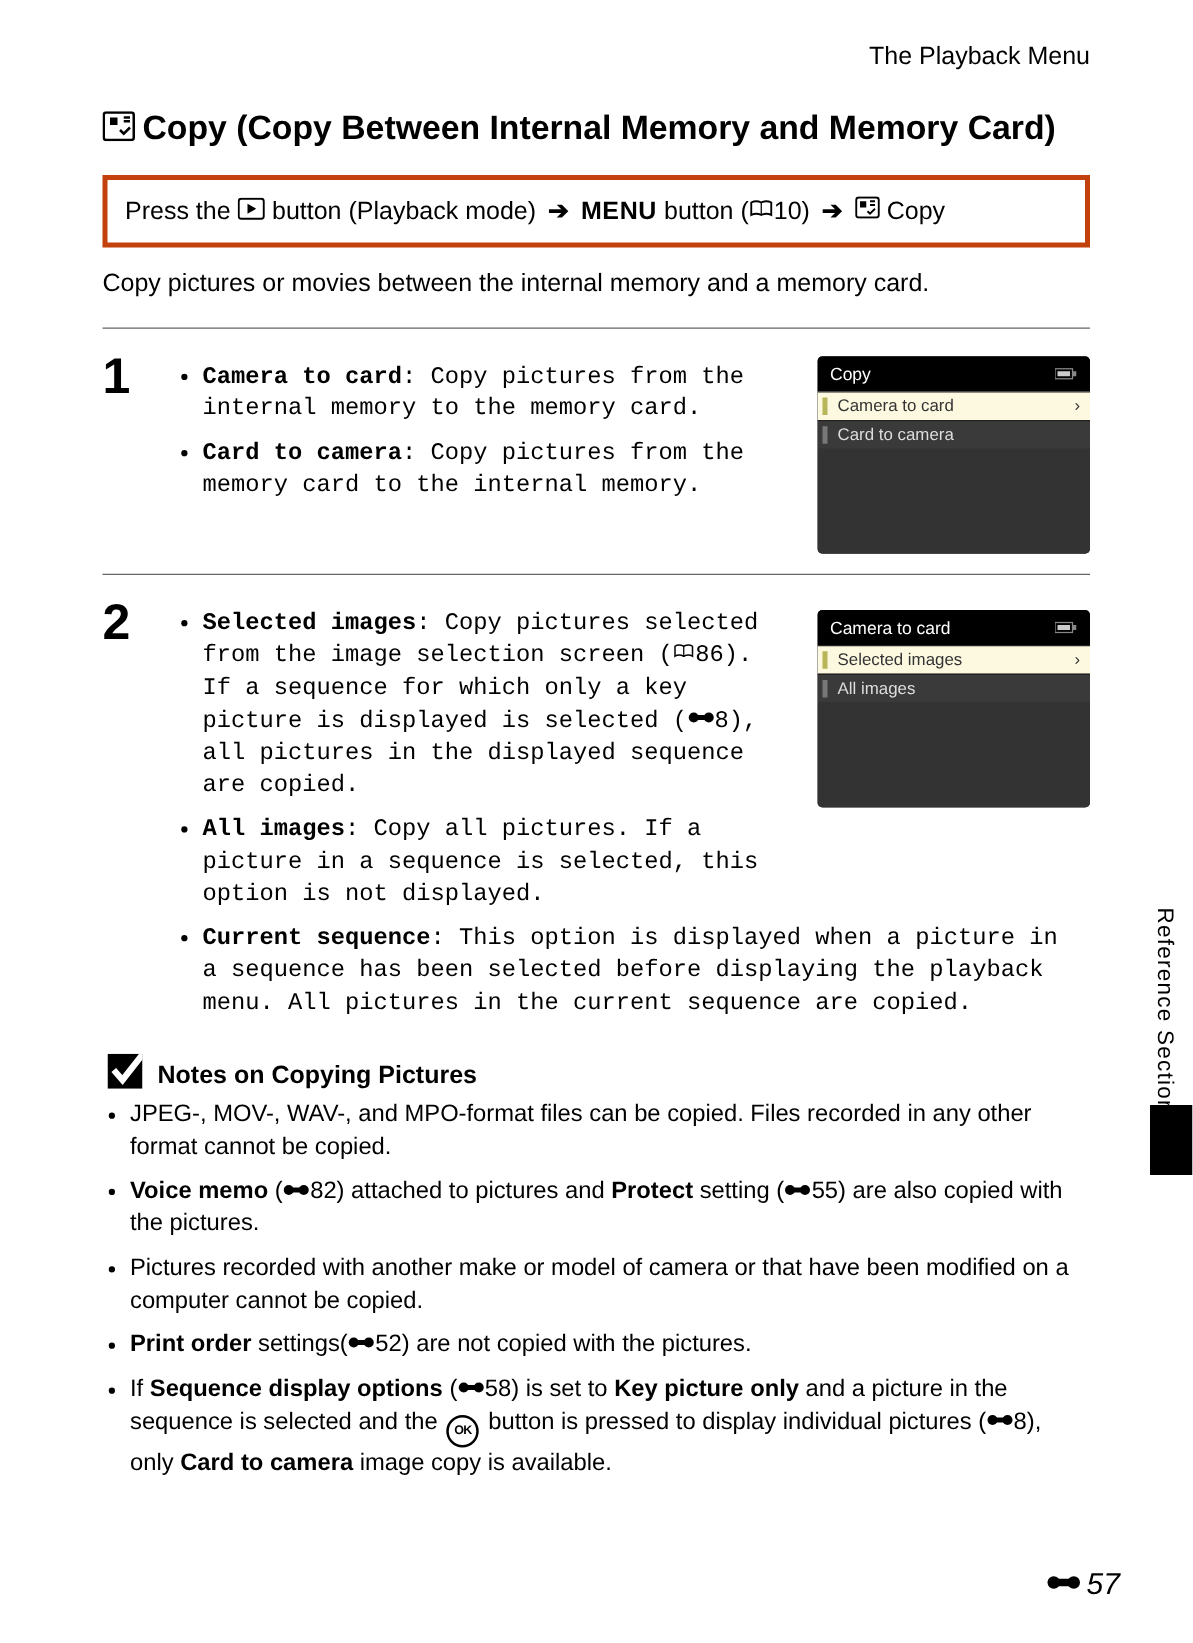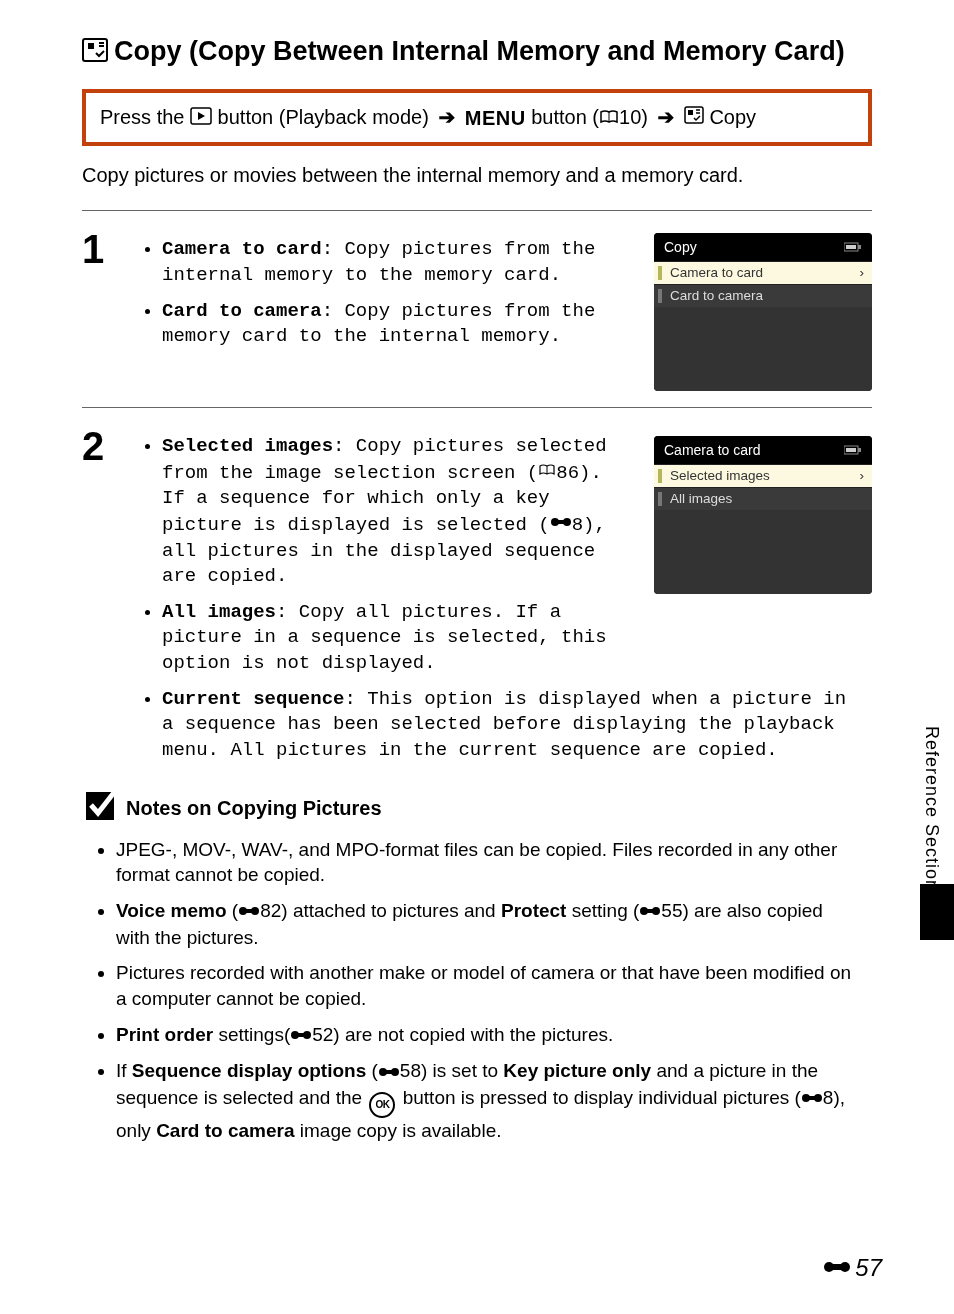--- a/index.html
+++ b/index.html
@@ -153,21 +153,21 @@
     margin-bottom: 2px;
     margin-left: 4px;
   }
   .notes-icon {
     display: inline-block;
   }
   .notes-list {
     font-size: 19px;
     line-height: 1.35;
     padding-left: 22px;
-    margin: 12px;
+    margin: 0;
   }
   .notes-list li {
     margin-bottom: 10px;
   }
   .notes-list .bl { font-weight: 700; }
 
   .side-tab {
     position: absolute;
     right: 0;
     top: 690px;
@@ -187,21 +187,21 @@
     bottom: 0;
     right: 0;
     width: 34px;
     height: 56px;
     background: #000;
   }
 
   .page-num {
     position: absolute;
     bottom: 32px;
-    right: 72px;
+    right: 58px;
     font-size: 24px;
     font-style: italic;
     font-weight: 500;
     display: flex;
     align-items: center;
     gap: 4px;
   }
 
   .ok-circle {
     display: inline-flex;
@@ -224,20 +224,21 @@
     font-weight: 600;
     letter-spacing: 0.5px;
     font-size: 20px;
   }
 </style>
 </head>
 <body>
 
 <div class="page">
 
+  <div class="header-right">The Playback Menu</div>
 
   <div class="h1">
     <span class="copy-icon">
       <svg width="26" height="24">
           <rect x="1" y="1" width="24" height="22" rx="2" fill="none" stroke="#000" stroke-width="2"></rect>
           <rect x="6" y="5" width="6" height="6" fill="#000"></rect>
           <path d="M17 5 h5 M17 8 h5 M14 15 l3 3 l5 -5" stroke="#000" stroke-width="2" fill="none"></path>
         </svg>
     </span><span>Copy (Copy Between Internal Memory and Memory Card)</span>
   </div>

